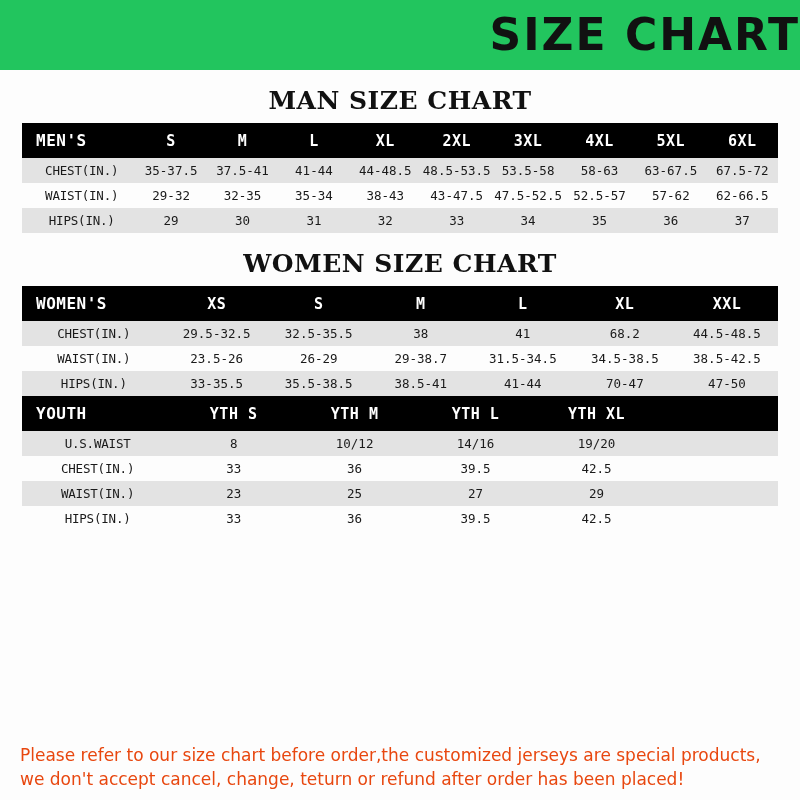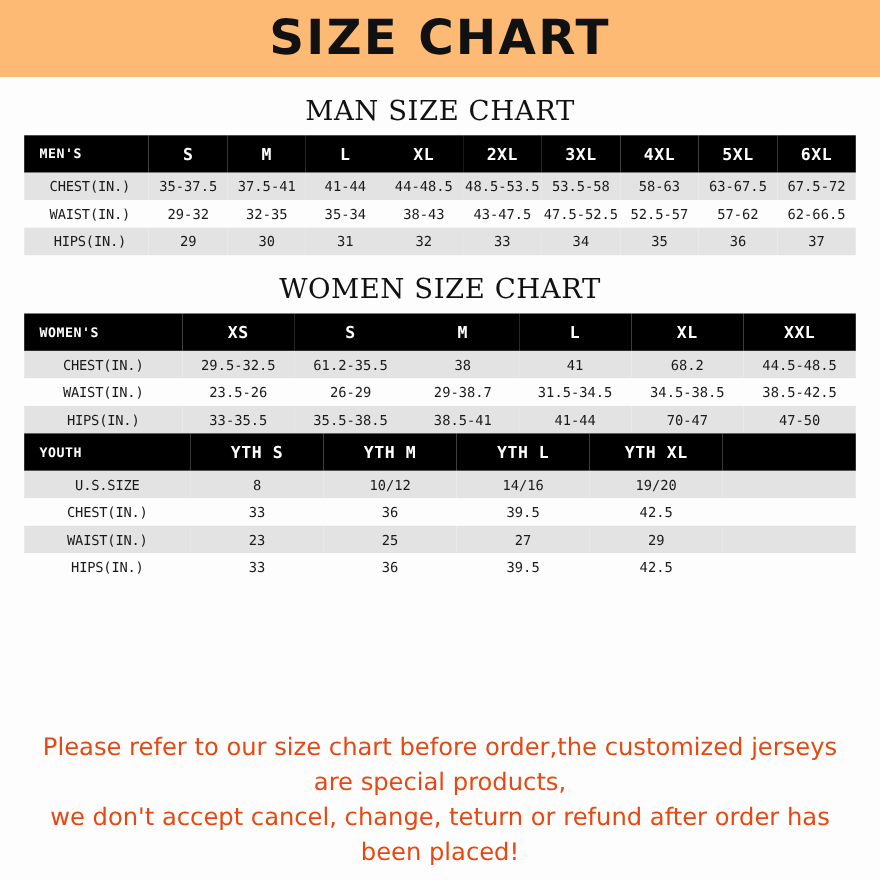--- a/index.html
+++ b/index.html
@@ -15,25 +15,25 @@
   }
   .page {
     position: relative;
     width: 800px;
     height: 800px;
     background: #fdfdfd;
     display: flex;
     flex-direction: column;
   }
   .banner {
-    background: #fdba74;
+    background: #22c55e;
     height: 70px;
     display: flex;
     align-items: center;
-    justify-content: center;
+    justify-content: flex-end;
   }
   .banner-title {
     font-family: "DejaVu Sans", sans-serif;
     font-weight: bold;
     font-size: 44px;
     letter-spacing: 2px;
     color: #111111;
     text-align: center;
     line-height: 1;
   }
@@ -42,21 +42,21 @@
     padding: 0 22px;
     box-sizing: border-box;
     background: #fdfdfd;
   }
   .section {
     margin: 0;
   }
   .section-title {
     text-align: center;
     font-family: "DejaVu Serif", serif;
-    font-weight: normal;
+    font-weight: bold;
     color: #111111;
     font-size: 25px;
     letter-spacing: 0.5px;
     margin: 16px 0 8px 0;
   }
   table.size-table {
     width: 100%;
     border-collapse: collapse;
     table-layout: fixed;
   }
@@ -74,21 +74,21 @@
     color: #ffffff;
     font-family: "DejaVu Sans Mono", monospace;
     font-weight: bold;
     font-size: 15px;
     padding: 8px 0;
     letter-spacing: 0.5px;
   }
   tr.head-row th.first-col {
     text-align: left;
     padding-left: 14px;
-    font-size: 12px;
+    font-size: 16px;
   }
   td.first-col {
     font-family: "DejaVu Sans Mono", monospace;
     font-size: 12.5px;
     letter-spacing: -0.2px;
   }
   tr.shade td {
     background: #e3e3e3;
   }
   tr.plain td {
@@ -96,23 +96,23 @@
   }
   .men-table td.first-col { padding-left: 6px; }
   .footer-note {
     padding: 4px 20px 8px 20px;
     box-sizing: border-box;
   }
   .footer-note p {
     margin: 0;
     color: #e8470f;
     font-family: "DejaVu Sans", sans-serif;
-    font-size: 22px;
+    font-size: 17px;
     line-height: 1.45;
-    text-align: center;
+    text-align: left;
   }
 </style>
 </head>
 <body>
 
 <div class="page">
 
   <div class="banner">
     <div class="banner-title">SIZE CHART</div>
   </div>
@@ -205,21 +205,21 @@
           <th>XS</th>
           <th>S</th>
           <th>M</th>
           <th>L</th>
           <th>XL</th>
           <th>XXL</th>
         </tr>
         <tr class="shade">
           <td class="first-col">CHEST(IN.)</td>
           <td>29.5-32.5</td>
-          <td>61.2-35.5</td>
+          <td>32.5-35.5</td>
           <td>38</td>
           <td>41</td>
           <td>68.2</td>
           <td>44.5-48.5</td>
         </tr>
         <tr class="plain">
           <td class="first-col">WAIST(IN.)</td>
           <td>23.5-26</td>
           <td>26-29</td>
           <td>29-38.7</td>
@@ -253,21 +253,21 @@
         <tbody>
             <tr class="head-row">
           <th class="first-col">YOUTH</th>
           <th>YTH S</th>
           <th>YTH M</th>
           <th>YTH L</th>
           <th>YTH XL</th>
           <th></th>
         </tr>
         <tr class="shade">
-          <td class="first-col">U.S.SIZE</td>
+          <td class="first-col">U.S.WAIST</td>
           <td>8</td>
           <td>10/12</td>
           <td>14/16</td>
           <td>19/20</td>
           <td></td>
         </tr>
         <tr class="plain">
           <td class="first-col">CHEST(IN.)</td>
           <td>33</td>
           <td>36</td>

